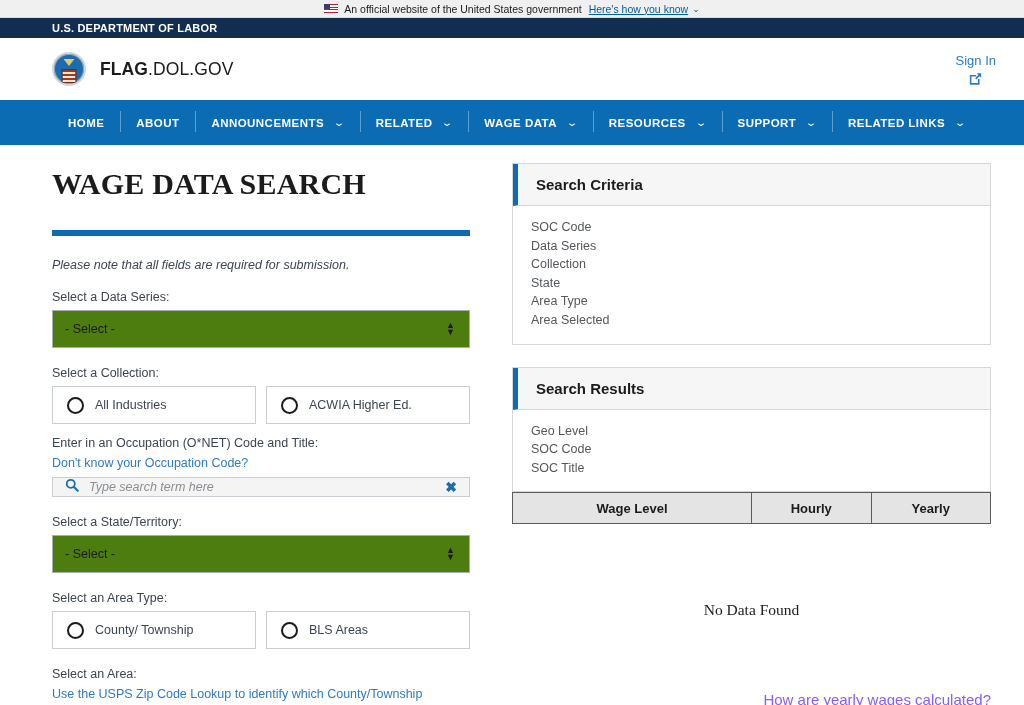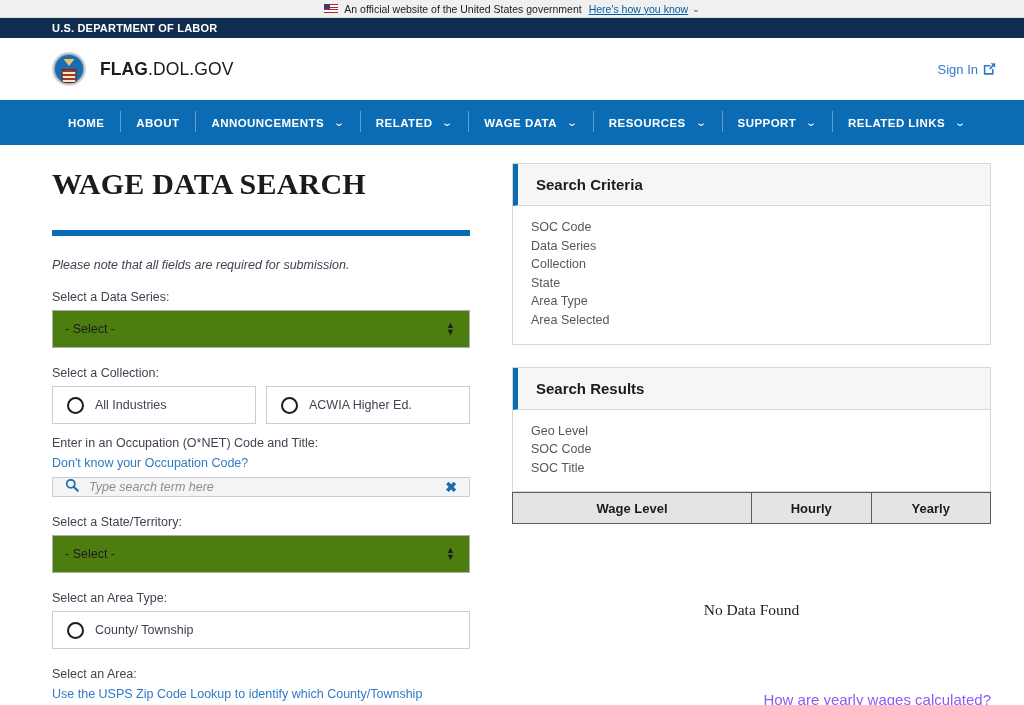--- a/index.html
+++ b/index.html
@@ -117,20 +117,21 @@
     right: 28px;
     top: 50%;
     transform: translateY(-50%);
     display: flex;
     align-items: center;
     gap: 5px;
     color: #2f7bc4;
     font-size: 13px;
     text-decoration: none;
     cursor: pointer;
+    flex-direction: column;
   }
   .signin svg { display: block; }
 
   
   .navbar {
     height: 45px;
     background: #0b6cb4;
     display: flex;
     align-items: center;
     padding-left: 52px;
@@ -468,20 +469,24 @@
           <span>▼</span>
       </span>
     </div>
 
     <div class="field-label">Select an Area Type:</div>
     <div class="radio-row">
       <div class="radio-card">
         <span class="radio-ring"></span>
         <span class="rlabel">County/ Township</span>
       </div>
+      <div class="radio-card">
+        <span class="radio-ring"></span>
+        <span class="rlabel">BLS Areas</span>
+      </div>
     </div>
 
     <div class="field-label">Select an Area:</div>
     <a class="help-link">Use the USPS Zip Code Lookup to identify which County/Township</a>
   </div>
 
   <div class="right-col">
 
     <div class="panel">
       <div class="panel-head">

